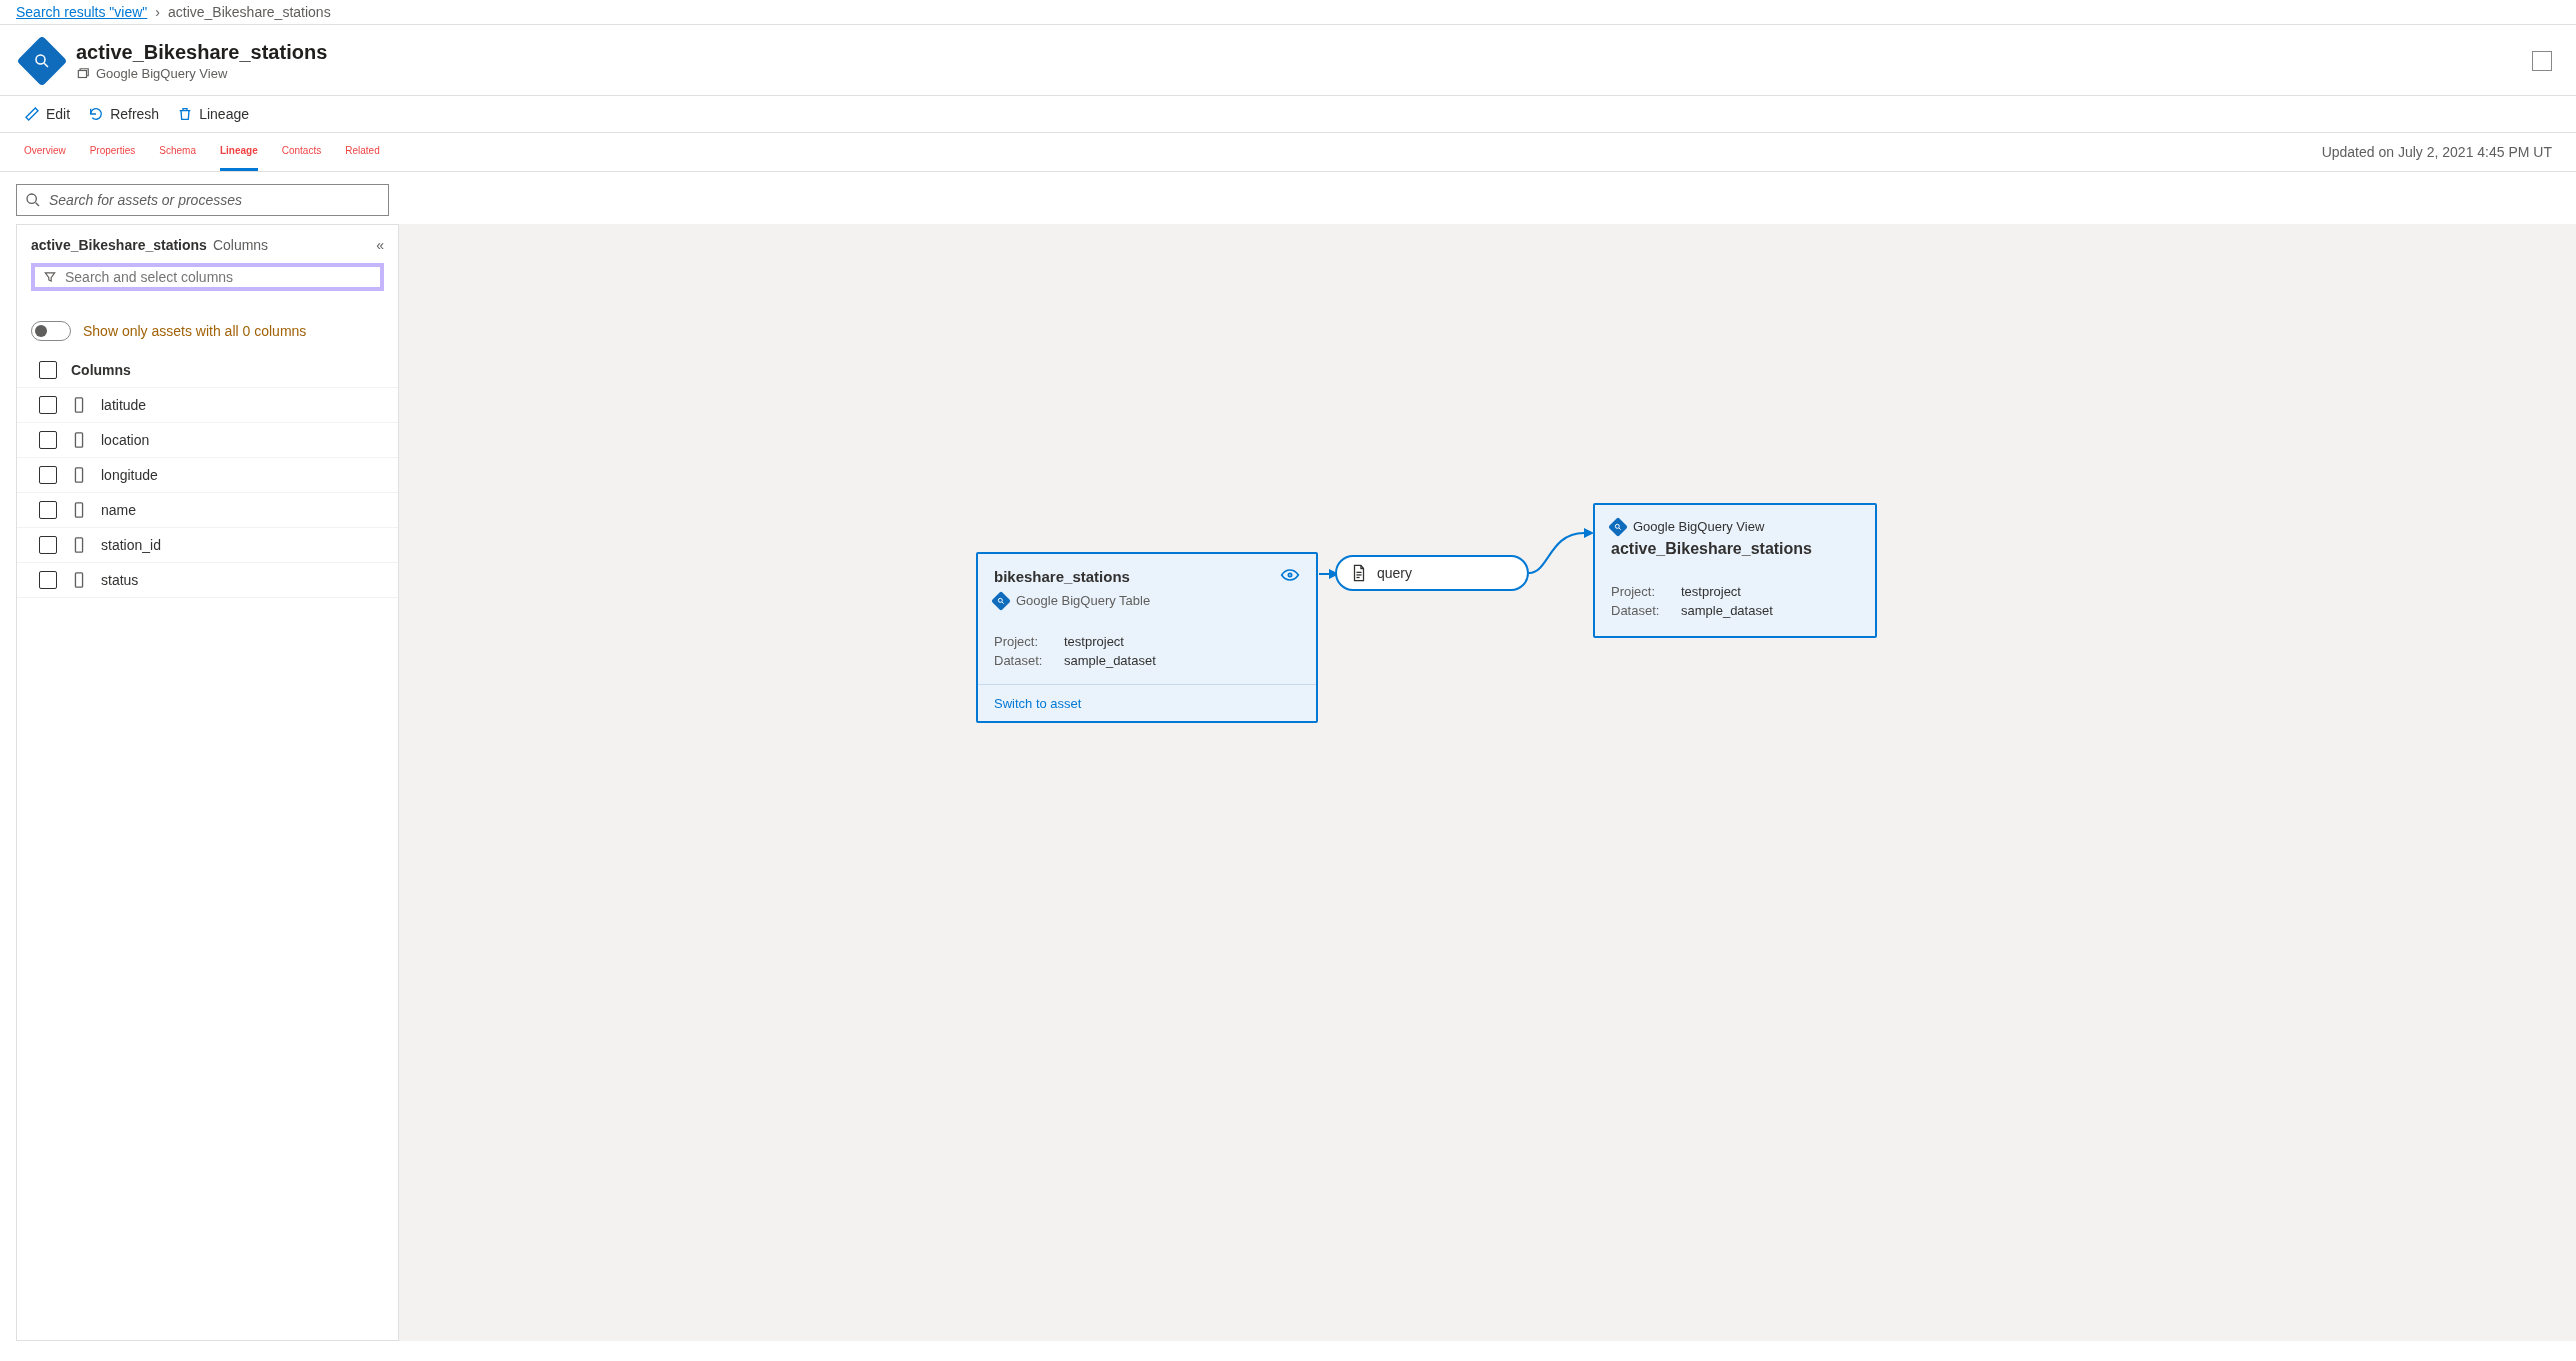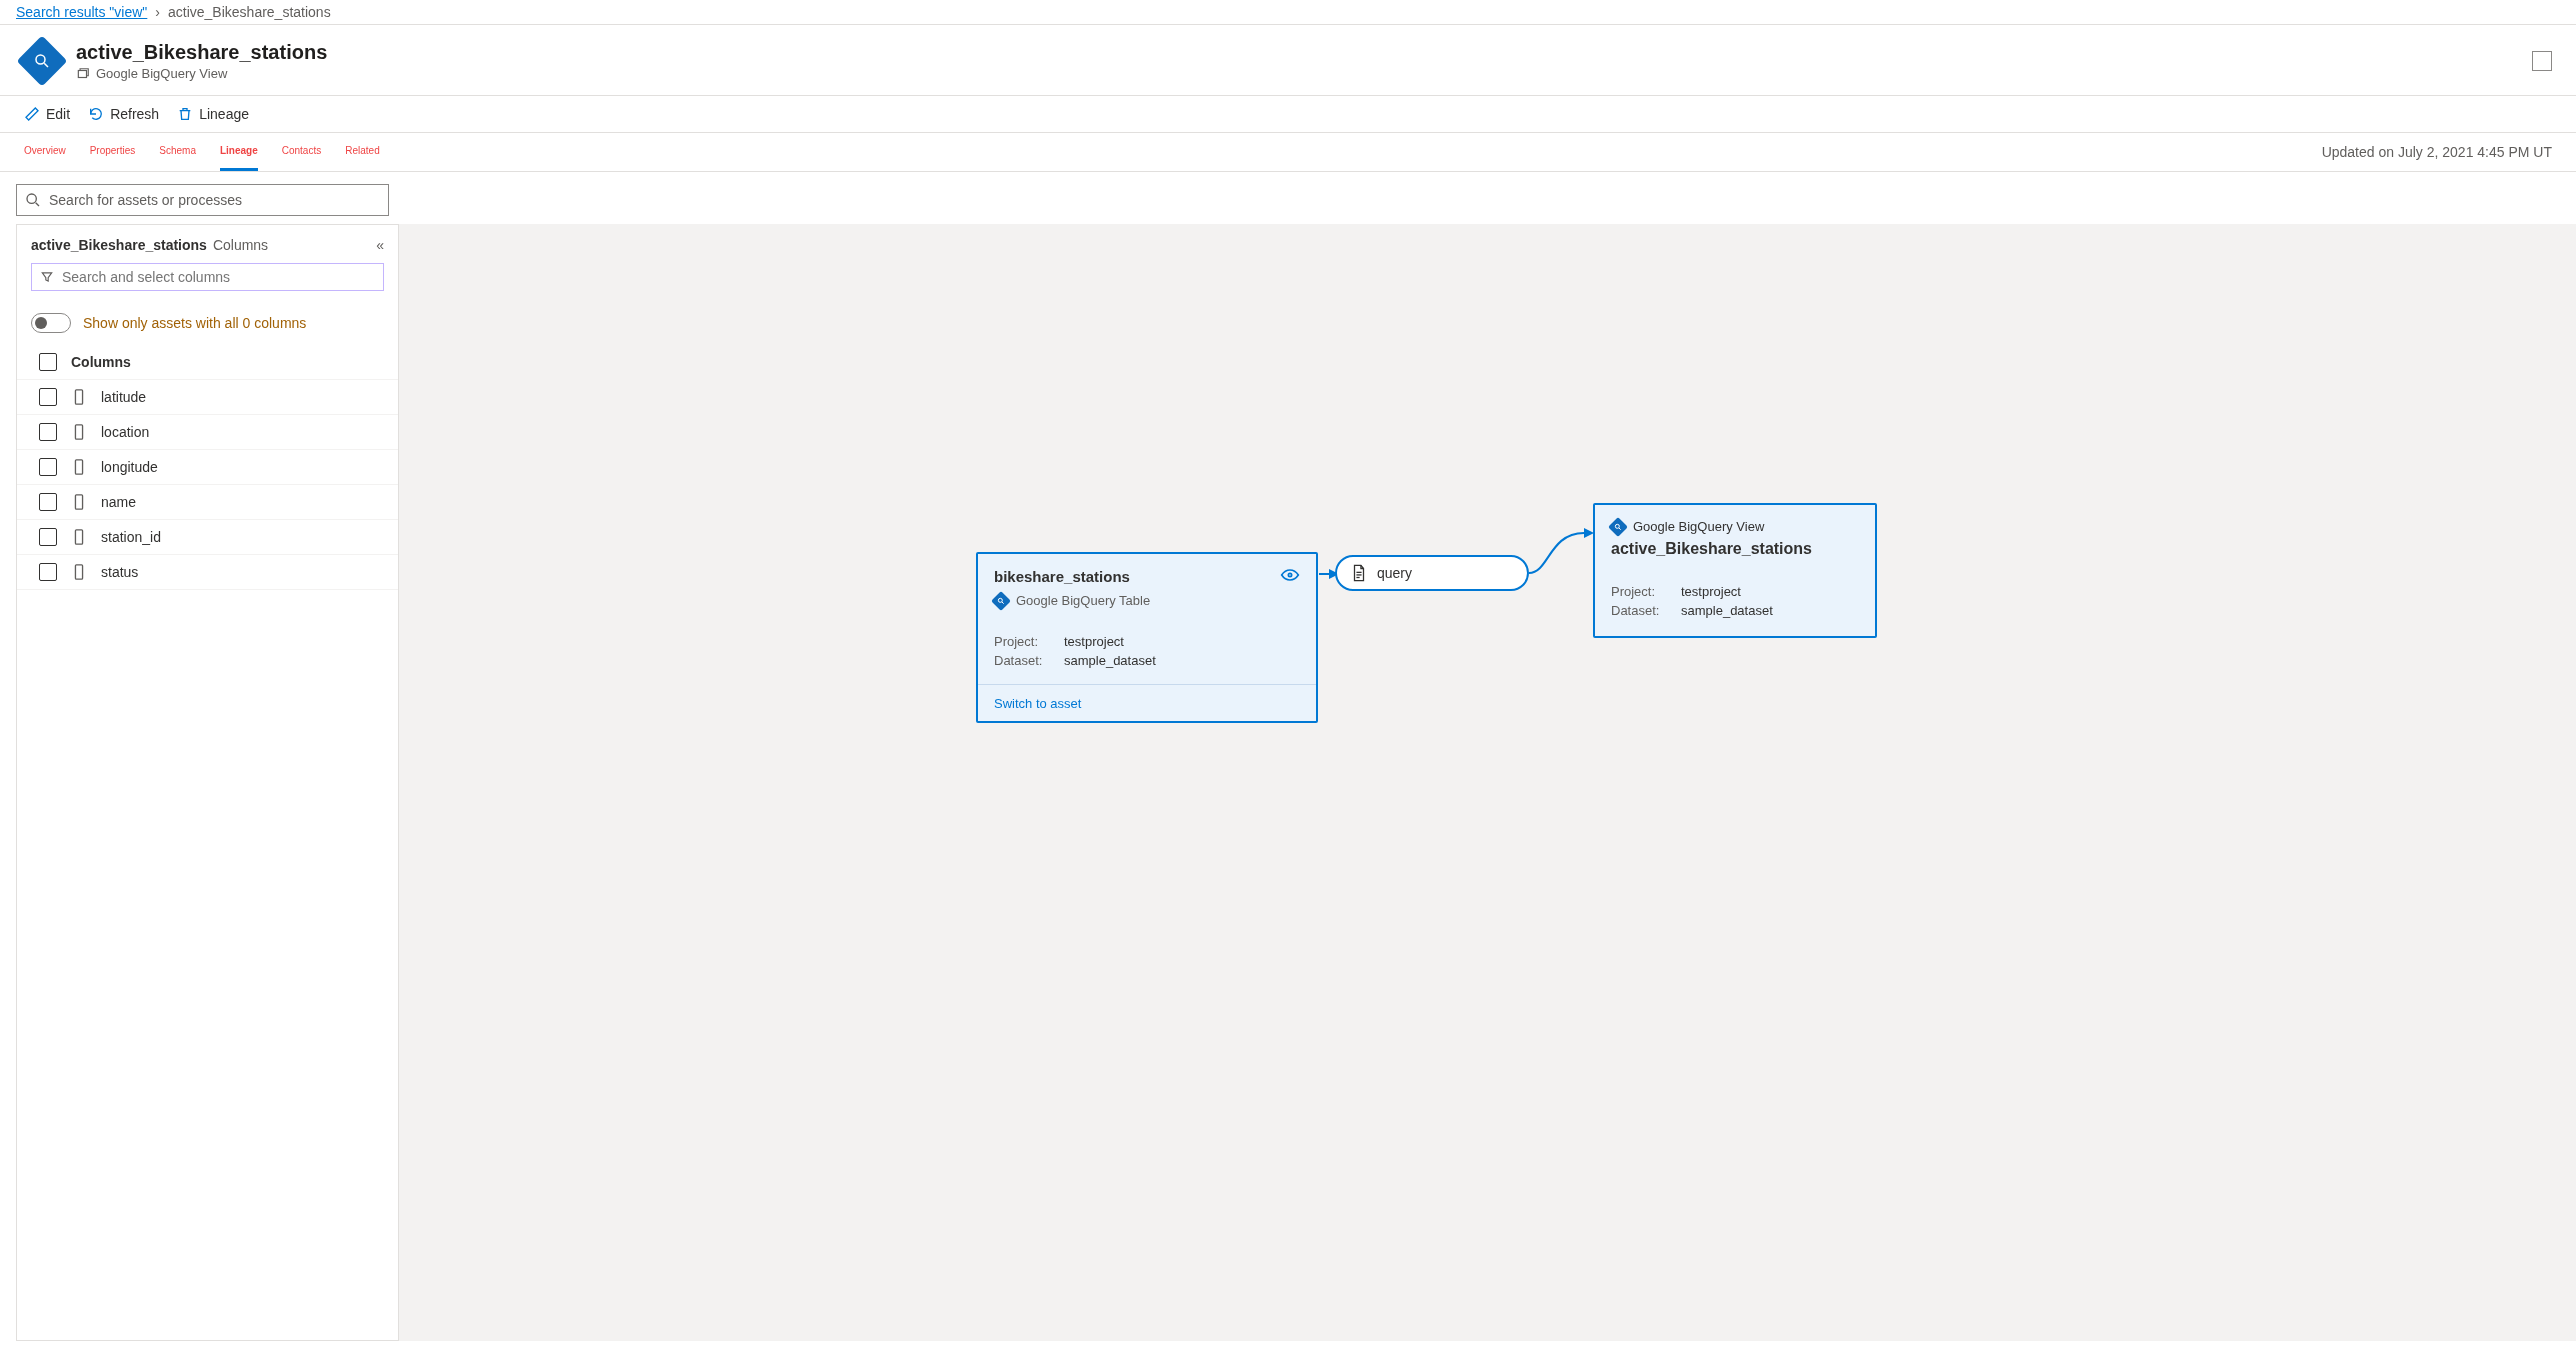--- a/index.html
+++ b/index.html
@@ -23,31 +23,31 @@
 .toolbar-btn svg { color: #0078d4; }
 
 .tabs-row { display: flex; align-items: center; padding: 0 24px; border-bottom: 1px solid #e1dfdd; }
 .tabs { display: flex; gap: 24px; flex: 1; }
 .tab { padding: 12px 0; cursor: pointer; font-size: 10px; color: #ef4444; border-bottom: 3px solid transparent; }
 .tab.active { font-weight: 600; border-bottom-color: #0078d4; }
 .updated-text { color: #605e5c; font-size: 14px; }
 
 .search-row { padding: 12px 16px 8px 16px; }
 .search-box { display: flex; align-items: center; border: 1px solid #8a8886; height: 32px; padding: 0 8px; width: 373px; gap: 8px; }
-.search-box input { border: none; outline: none; flex: 1; font-size: 14px; color: #323130; }
+.search-box input { border: none; outline: none; flex: 1; font-size: 14px; color: #323130; font-style: italic; }
 .search-box input::placeholder { color: #605e5c; }
 
 .content { display: flex; height: calc(100vh - 244px); }
 .side-panel { width: 383px; border: 1px solid #e1dfdd; margin-left: 16px; background: #fff; display: flex; flex-direction: column; }
 .panel-head { display: flex; align-items: center; padding: 12px 14px 10px 14px; gap: 6px; }
 .panel-title { font-weight: 600; }
 .panel-sub { color: #605e5c; }
 .collapse-ic { margin-left: auto; cursor: pointer; color: #605e5c; }
 
-.col-search { margin: 0 14px 16px 14px; display: flex; align-items: center; border: 1px solid #c4b5fd; height: 28px; padding: 0 8px; gap: 8px; }
+.col-search { margin: 0 14px 24px 14px; display: flex; align-items: center; border: 4px solid #c4b5fd; height: 28px; padding: 0 8px; gap: 8px; }
 .col-search input { border: none; outline: none; flex: 1; font-size: 14px; }
 
 .toggle-row { display: flex; align-items: center; gap: 12px; padding: 6px 14px 12px 14px; }
 .toggle { width: 40px; height: 20px; border-radius: 10px; border: 1px solid #8a8886; background: #fff; position: relative; cursor: pointer; }
 .toggle::after { content: ""; position: absolute; width: 12px; height: 12px; border-radius: 50%; background: #605e5c; left: 3px; top: 3px; }
 .toggle-label { color: #a16207; font-size: 14px; }
 
 .col-list { flex: 1; overflow-y: auto; }
 .col-row { display: flex; align-items: center; gap: 14px; padding: 8px 14px 8px 22px; border-bottom: 1px solid #f3f2f1; }
 .col-row.header-row { font-weight: 600; }

